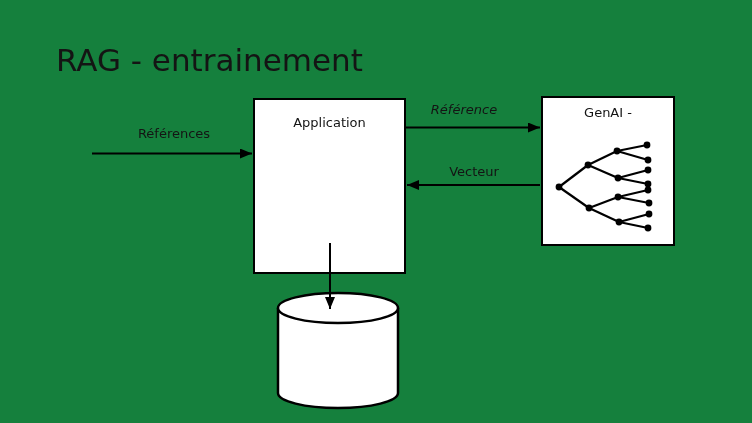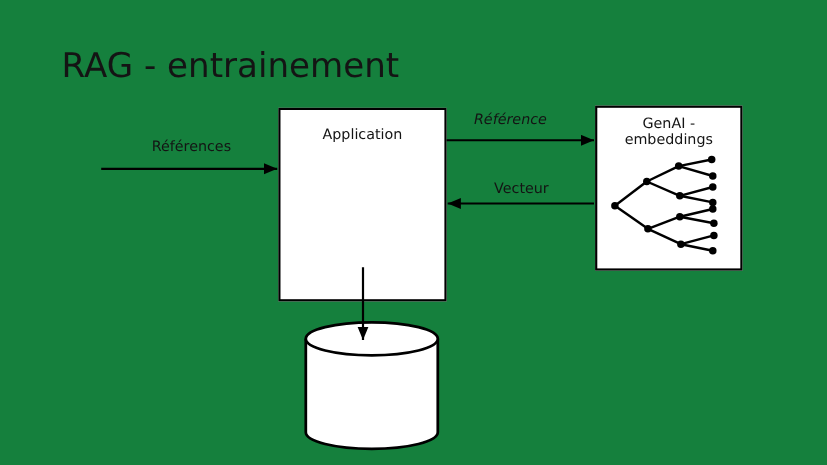--- a/index.html
+++ b/index.html
@@ -72,21 +72,20 @@
 <div class="canvas">
 
   <div class="title">RAG - entrainement</div>
 
   <div class="box app-box">
     <span class="app-label">Application</span>
   </div>
 
   <div class="box genai-box">
     <div>GenAI -</div>
-    <div>embeddings</div>
   </div>
 
   <div class="edge-label lbl-references">Références</div>
   <div class="edge-label lbl-reference">Référence</div>
   <div class="edge-label lbl-vecteur">Vecteur</div>
 
   <div class="db-label">
     <div>Base de</div>
     <div>données</div>
     <div>vectorielle</div>

